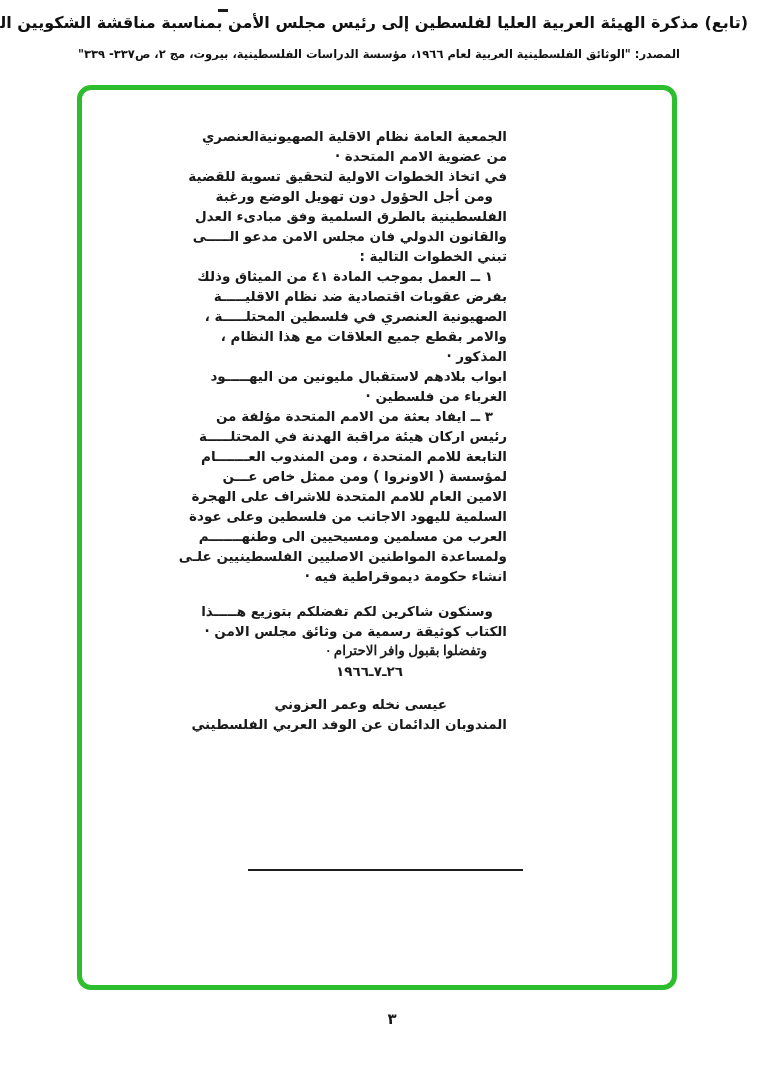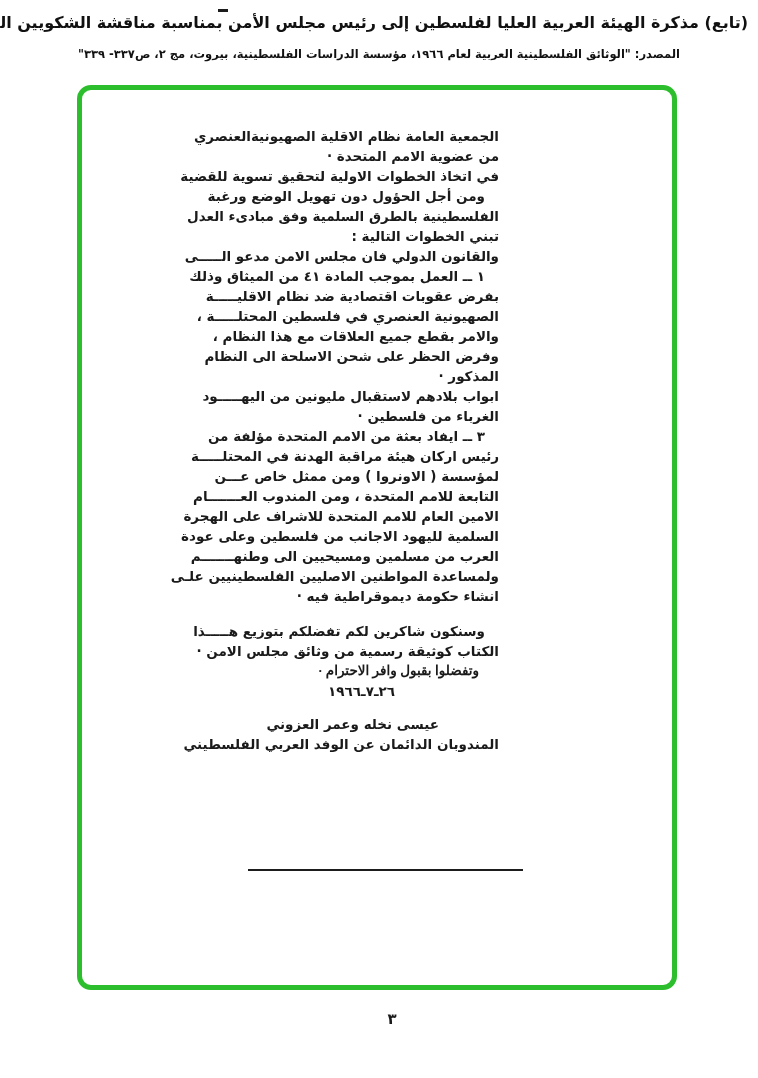--- a/index.html
+++ b/index.html
@@ -59,21 +59,21 @@
     width: 600px;
     height: 905px;
     box-sizing: border-box;
     border: 5px solid #2dbe2d;
     border-radius: 14px;
     background: #ffffff;
   }
   
   .letter-body {
     position: absolute;
-    left: 246px;
+    left: 254px;
     top: 126px;
     width: 253px;
     direction: rtl;
     font-size: 13.5px;
     font-weight: 700;
     color: #1a1a1a;
   }
   .ln {
     height: 20px;
     line-height: 20px;
@@ -121,34 +121,33 @@
   <div class="doc-source">المصدر: "الوثائق الفلسطينية العربية لعام ١٩٦٦، مؤسسة الدراسات الفلسطينية، بيروت، مج ٢، ص٣٣٧- ٣٣٩"</div>
 
   <div class="green-frame"></div>
 
   <div class="letter-body">
     <div class="ln j">الجمعية العامة نظام الاقلية الصهيونيةالعنصري</div>
     <div class="ln r">من عضوية الامم المتحدة ·</div>
     <div class="ln j">في اتخاذ الخطوات الاولية لتحقيق تسوية للقضية</div>
     <div class="ln j ind">ومن أجل الحؤول دون تهويل الوضع ورغبة</div>
     <div class="ln j">الفلسطينية بالطرق السلمية وفق مبادىء العدل</div>
+    <div class="ln j">والقانون الدولي فان مجلس الامن مدعو الـــــى</div>
     <div class="ln r">تبني الخطوات التالية :</div>
-    <div class="ln j">والقانون الدولي فان مجلس الامن مدعو الـــــى</div>
     <div class="ln j ind">١ ــ العمل بموجب المادة ٤١ من الميثاق وذلك</div>
     <div class="ln j">بفرض عقوبات اقتصادية ضد نظام الاقليـــــة</div>
     <div class="ln j">الصهيونية العنصري في فلسطين المحتلـــــة ،</div>
     <div class="ln j">والامر بقطع جميع العلاقات مع هذا النظام ،</div>
-    <div class="ln j">وفرض الحظر على شحن الاسلحة الى النظام</div>
     <div class="ln r">المذكور ·</div>
     <div class="ln j">ابواب بلادهم لاستقبال مليونين من اليهـــــود</div>
     <div class="ln r">الغرباء من فلسطين ·</div>
     <div class="ln j ind">٣ ــ ايفاد بعثة من الامم المتحدة مؤلفة من</div>
     <div class="ln j">رئيس اركان هيئة مراقبة الهدنة في المحتلـــــة</div>
+    <div class="ln j">التابعة للامم المتحدة ، ومن المندوب العـــــــام</div>
     <div class="ln j">لمؤسسة ( الاونروا ) ومن ممثل خاص عـــن</div>
-    <div class="ln j">التابعة للامم المتحدة ، ومن المندوب العـــــــام</div>
     <div class="ln j">الامين العام للامم المتحدة للاشراف على الهجرة</div>
     <div class="ln j">السلمية لليهود الاجانب من فلسطين وعلى عودة</div>
     <div class="ln j">العرب من مسلمين ومسيحيين الى وطنهـــــــم</div>
     <div class="ln j">ولمساعدة المواطنين الاصليين الفلسطينيين علـى</div>
     <div class="ln r">انشاء حكومة ديموقراطية فيه ·</div>
     <div class="ln j ind gap-top">وسنكون شاكرين لكم تفضلكم بتوزيع هـــــذا</div>
     <div class="ln j">الكتاب كوثيقة رسمية من وثائق مجلس الامن ·</div>
     <div class="ln r ind-mid">وتفضلوا بقبول وافر الاحترام ·</div>
     <div class="ln r ind-date">٢٦ـ٧ـ١٩٦٦</div>
     <div class="ln r ind-sig gap-top-sm">عيسى نخله وعمر العزوني</div>

